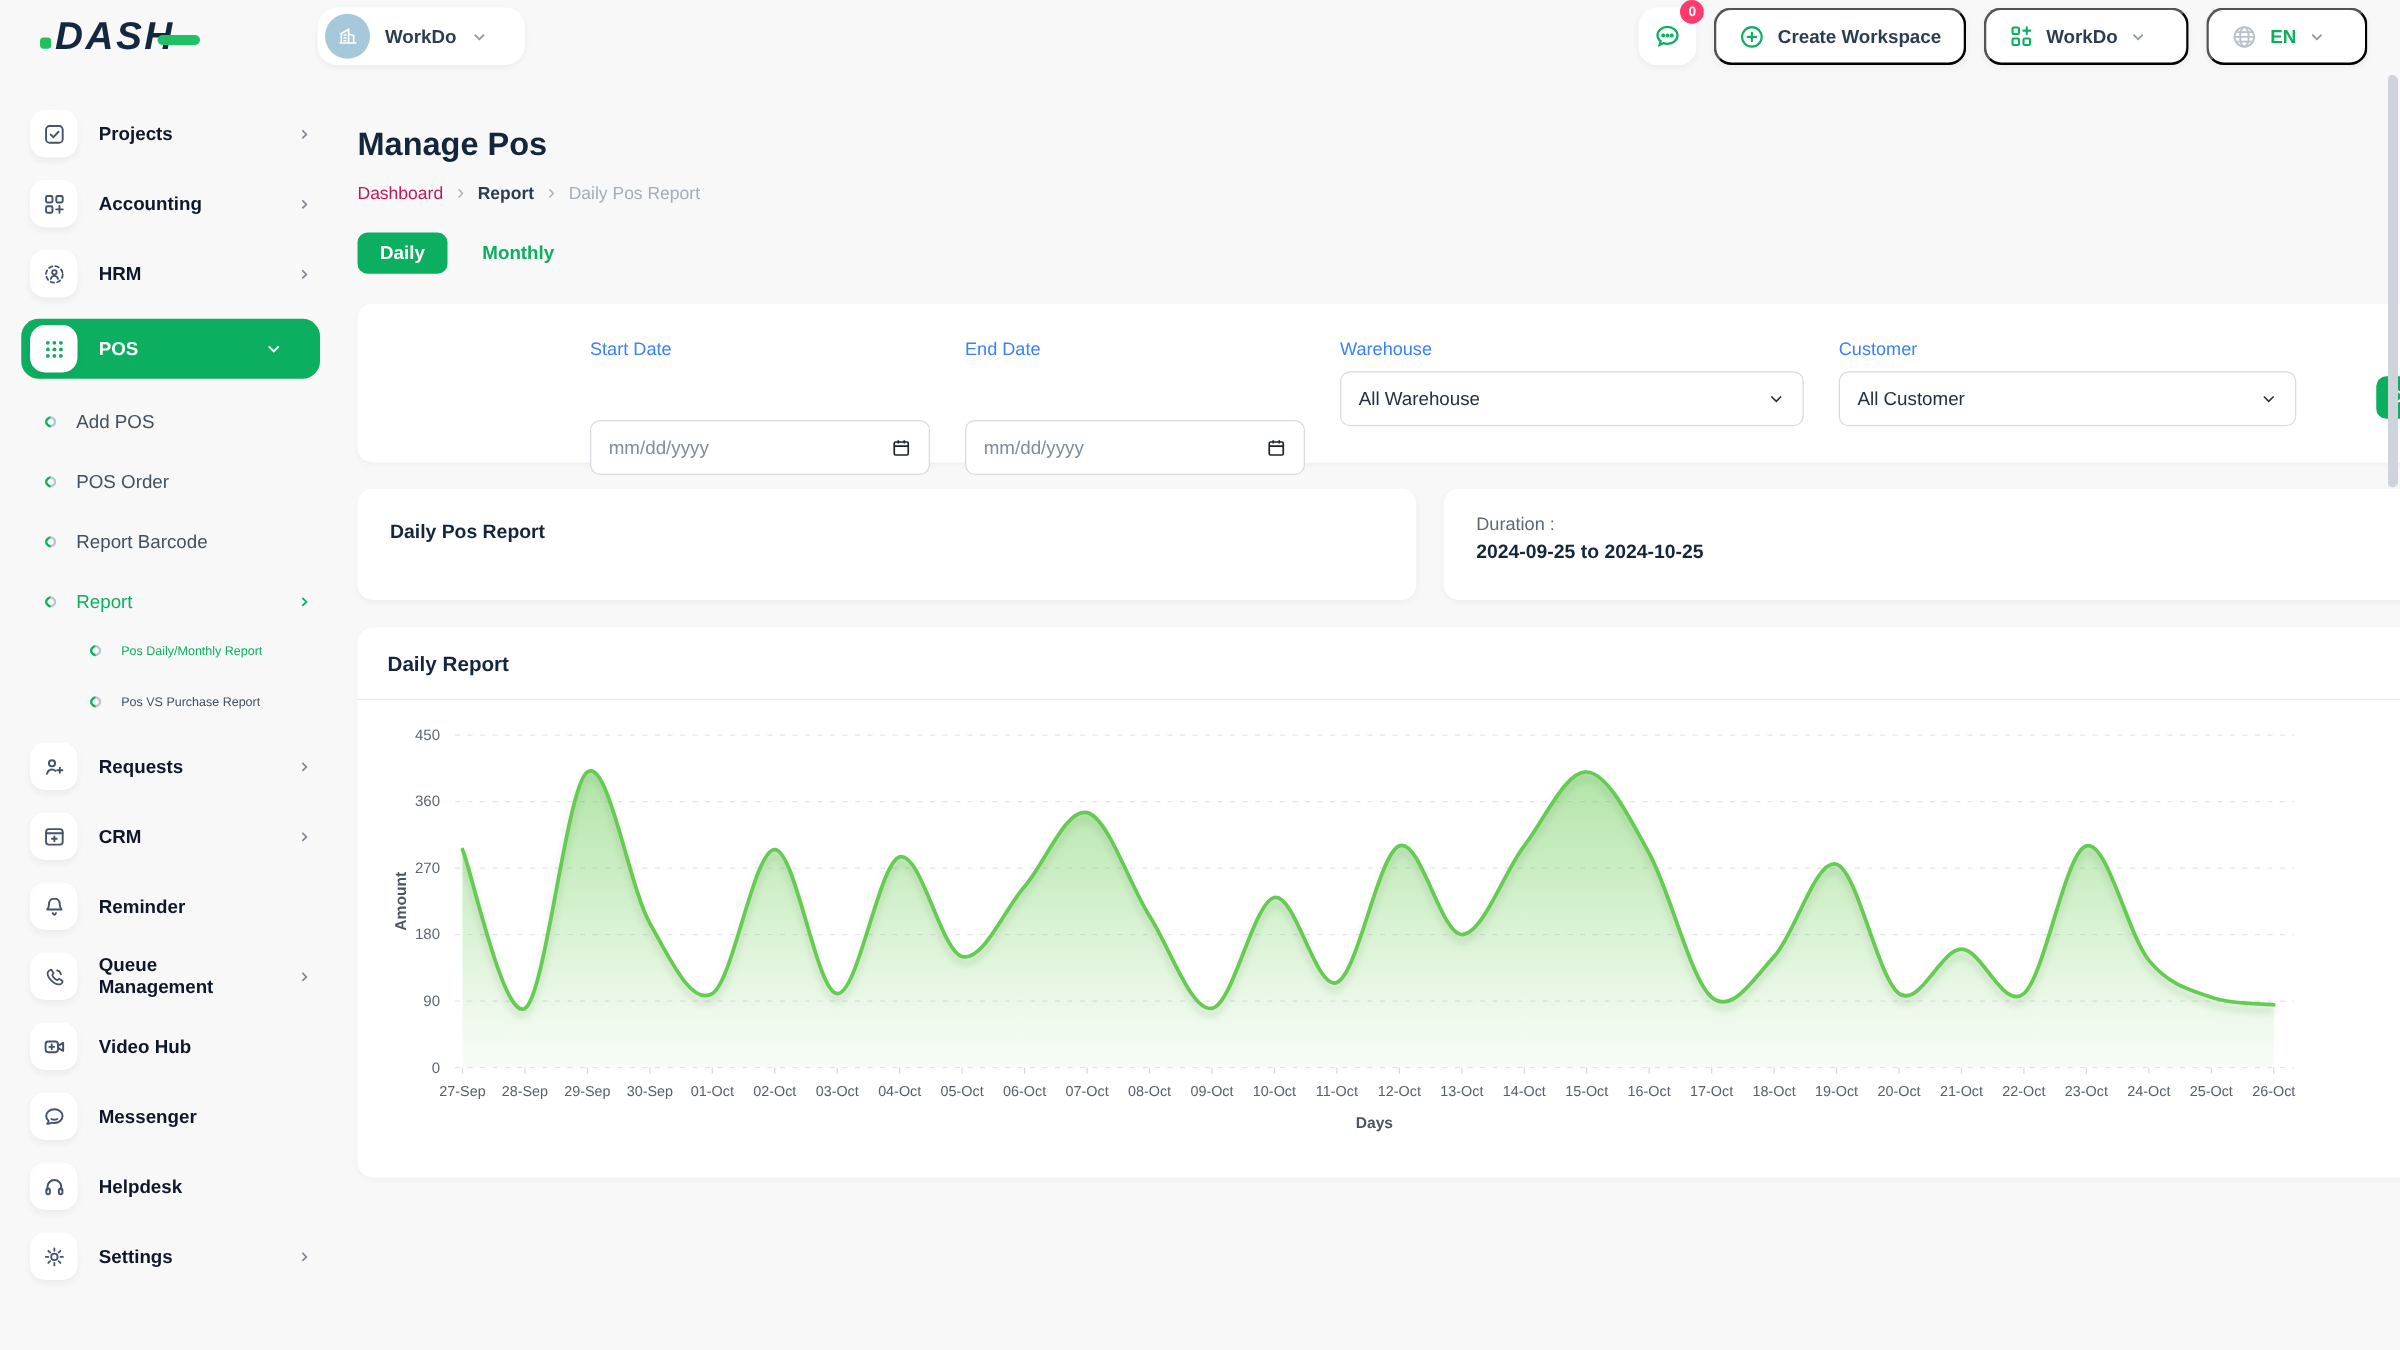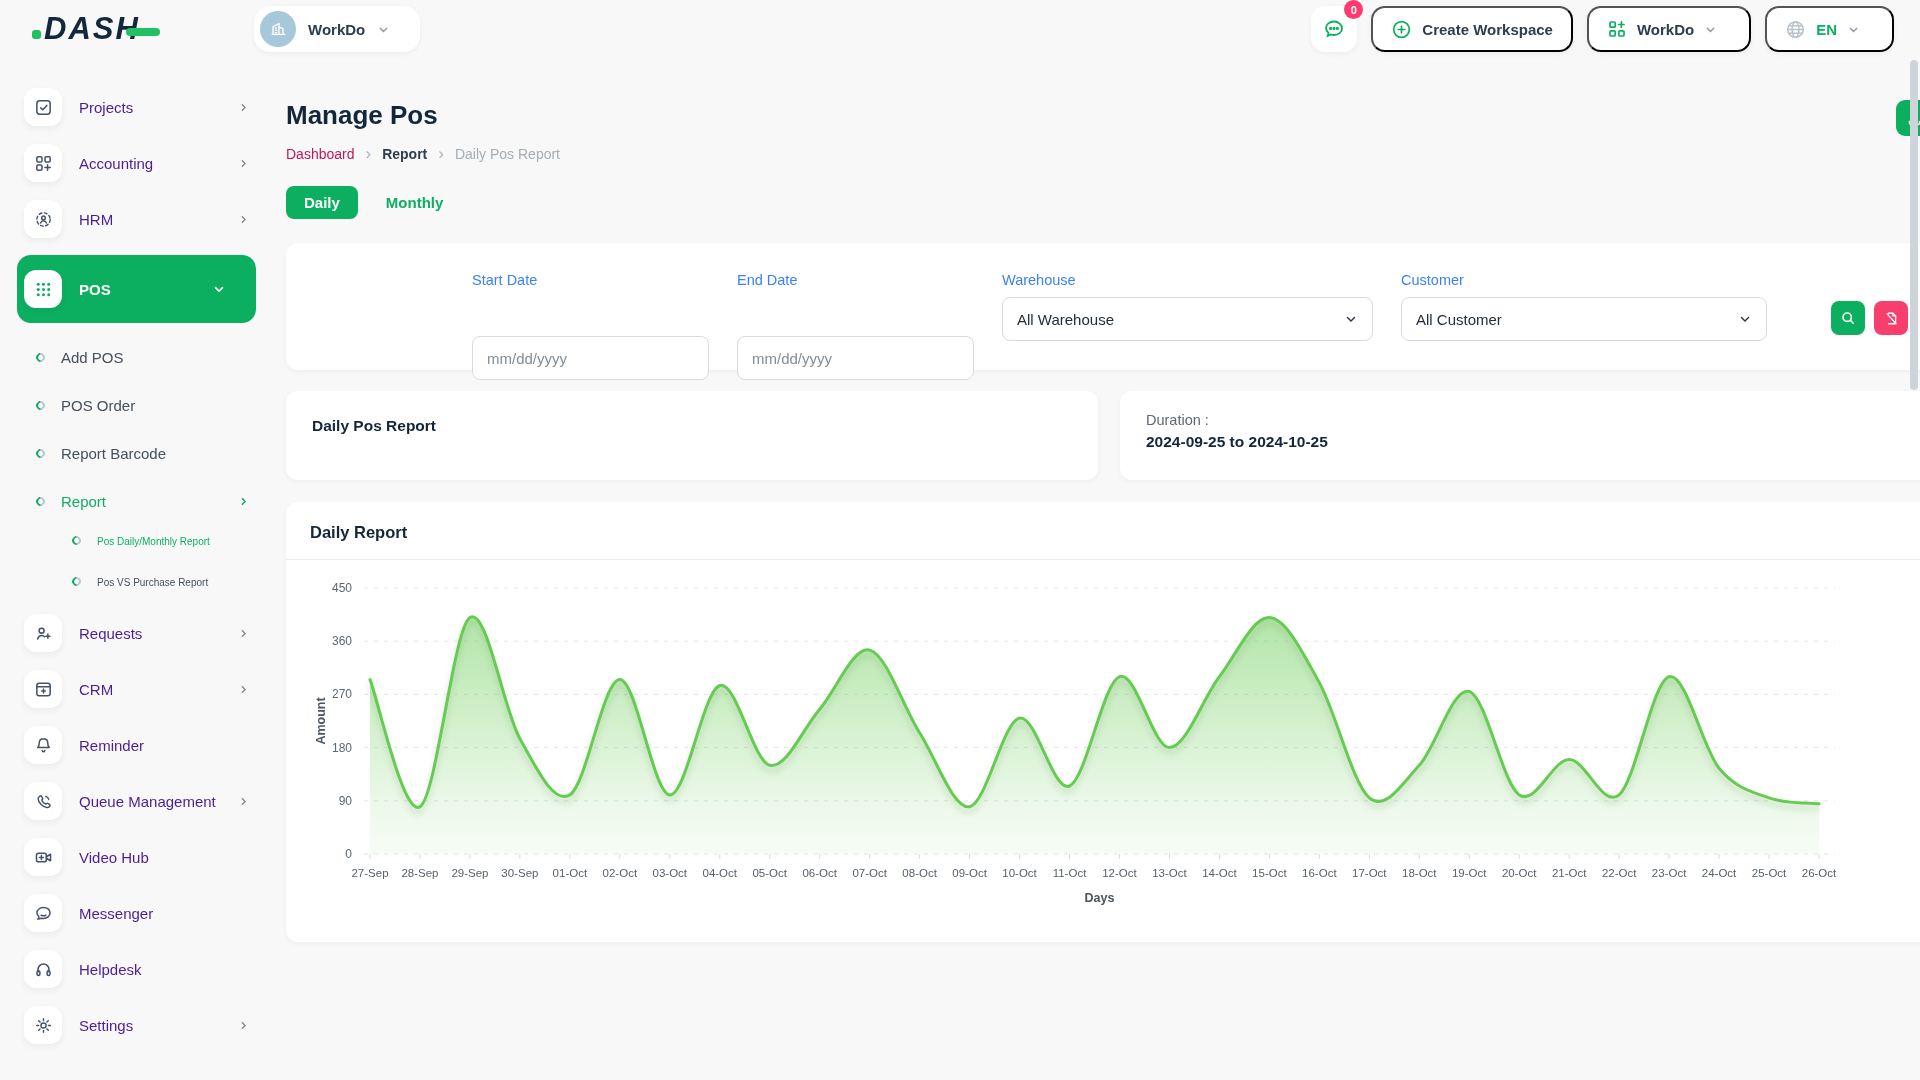--- a/index.html
+++ b/index.html
@@ -23,23 +23,23 @@
   .pill-btn .grn { color:#0caf60; }
 
   
   .app { display:flex; }
   .sidebar { width:274px; padding:29px 10px 0 24px; flex:none; }
   .main { flex:1; padding:42px 30px 0 12px; }
 
   
   .side-item { display:flex; align-items:center; gap:17px; height:40px; margin-bottom:16px; cursor:pointer; }
   .icon-box { width:38px; height:38px; border-radius:12px; background:#fff; box-shadow:0 3px 6px rgba(18,38,63,.06); display:flex; align-items:center; justify-content:center; flex:none; }
-  .side-label { font-size:15px; font-weight:400; color:#4c1d95; flex:1; }
+  .side-label { font-size:15px; font-weight:700; color:#0f172a; flex:1; }
   .chev { flex:none; margin-right:14px; display:flex; }
-  .side-item.active-pill { background:#0caf60; border-radius:14px; height:68px; padding:7px 16px 7px 7px; margin:0 8px 14px -7px; }
+  .side-item.active-pill { background:#0caf60; border-radius:14px; height:48px; padding:7px 16px 7px 7px; margin:0 8px 14px -7px; }
   .side-item.active-pill .side-label { color:#fff; font-weight:700; }
   .submenu { margin:4px 0 10px 12px; }
   .sub-item { display:flex; align-items:center; gap:16px; height:40px; margin-bottom:8px; cursor:pointer; }
   .bullet { width:9px; height:9px; border-radius:50%; border:2px solid #bcc6cf; border-top-color:#0caf60; border-left-color:#0caf60; transform:rotate(-45deg); flex:none; }
   .sub-label { font-size:15px; color:#43505f; flex:1; }
   .sub-item.green .sub-label { color:#0caf60; }
   .submenu2 { margin:10px 0 16px 36px; }
   .sub2-item { display:flex; align-items:flex-start; gap:16px; margin-bottom:20px; cursor:pointer; }
   .sub2-item .bullet { margin-top:5px; }
   .sub2-label { font-size:10px; color:#43505f; line-height:21px; max-width:150px; }
@@ -56,21 +56,21 @@
   .bc-cur { color:#a3adb7; }
   .tabs { display:flex; align-items:center; gap:28px; margin-top:24px; }
   .tab-active { background:#0caf60; color:#fff; font-size:15px; font-weight:600; border:none; border-radius:8px; padding:8px 18px; cursor:pointer; }
   .tab-link { color:#0caf60; font-size:15px; font-weight:600; background:none; border:none; cursor:pointer; }
 
   
   .card { background:#fff; border-radius:12px; box-shadow:0 2px 5px rgba(18,38,63,.04); }
   .filter-card { margin-top:24px; height:127px; display:flex; align-items:flex-start; padding:29px 24px 0 186px; gap:28px; }
   .field label { display:block; font-size:14.5px; color:#3b82f6; margin-bottom:9px; }
   .control { height:44px; border:1px solid #d6dbe0; border-radius:8px; background:#fff; display:flex; align-items:center; padding:0 14px; font-size:15px; color:#242f3b; }
-  .date-input { width:237px; gap:8px;margin-top:48px; }
+  .date-input { width:272px; gap:8px;margin-top:48px; }
   .date-input input { border:none; outline:none; flex:1; font-size:15px; color:#242f3b; font-family:"Liberation Sans",sans-serif; background:transparent; }
   .date-input input::placeholder { color:#828d98; }
   .select { justify-content:space-between; cursor:pointer; }
   .sel-warehouse { width:371px; }
   .sel-customer { width:366px; }
   .filter-actions { display:flex; gap:9px; margin-left:36px; margin-top:29px; }
   .sq-btn { width:34px; height:34px; border:none; border-radius:8px; display:flex; align-items:center; justify-content:center; cursor:pointer; }
   .sq-green { background:#0caf60; }
   .sq-pink { background:#f73e6c; }
 

